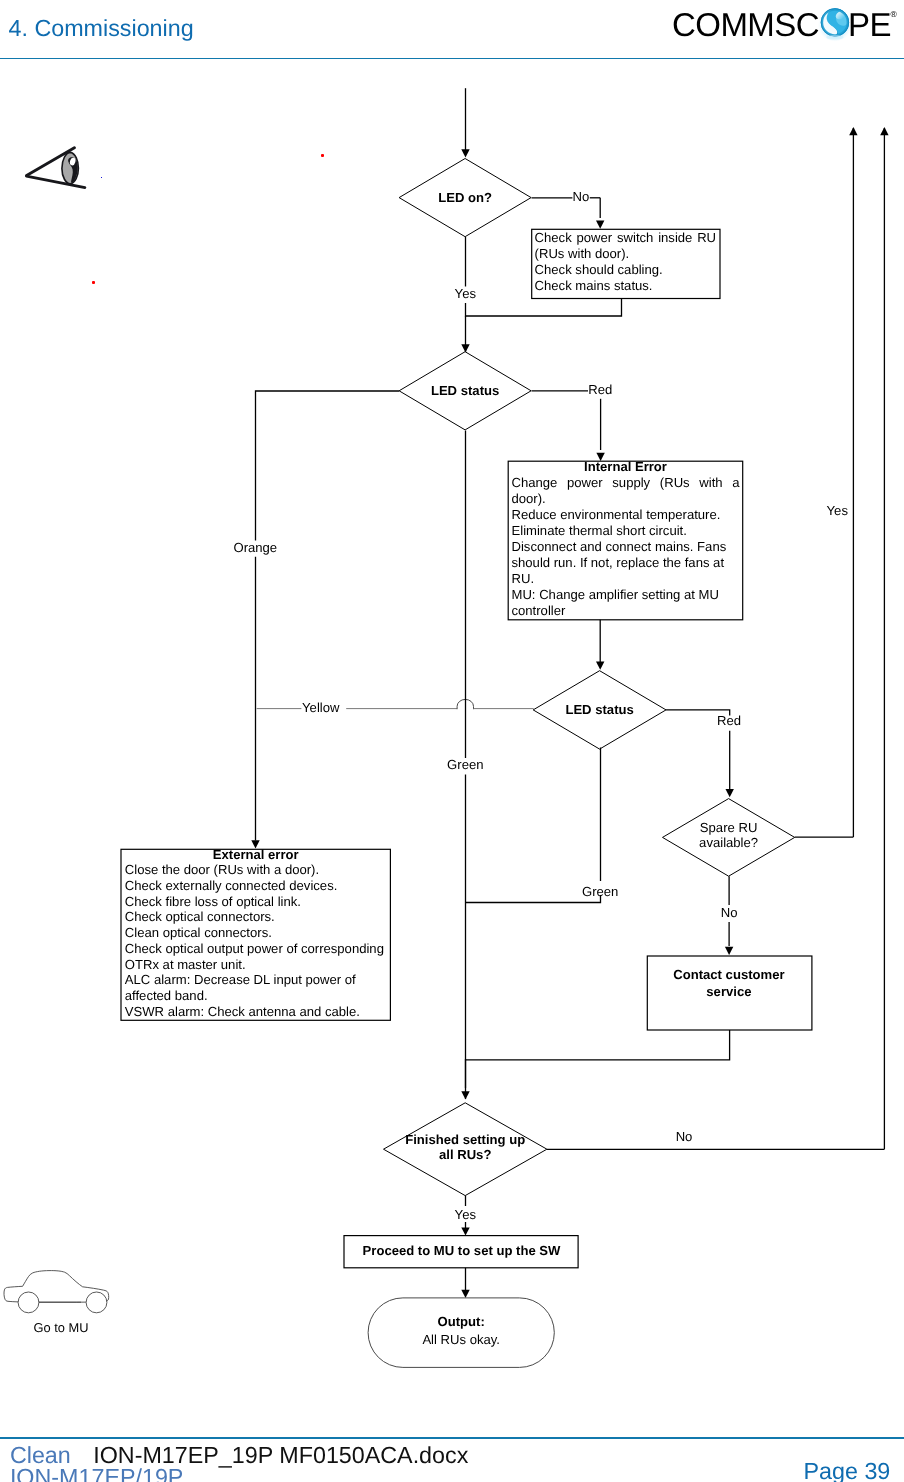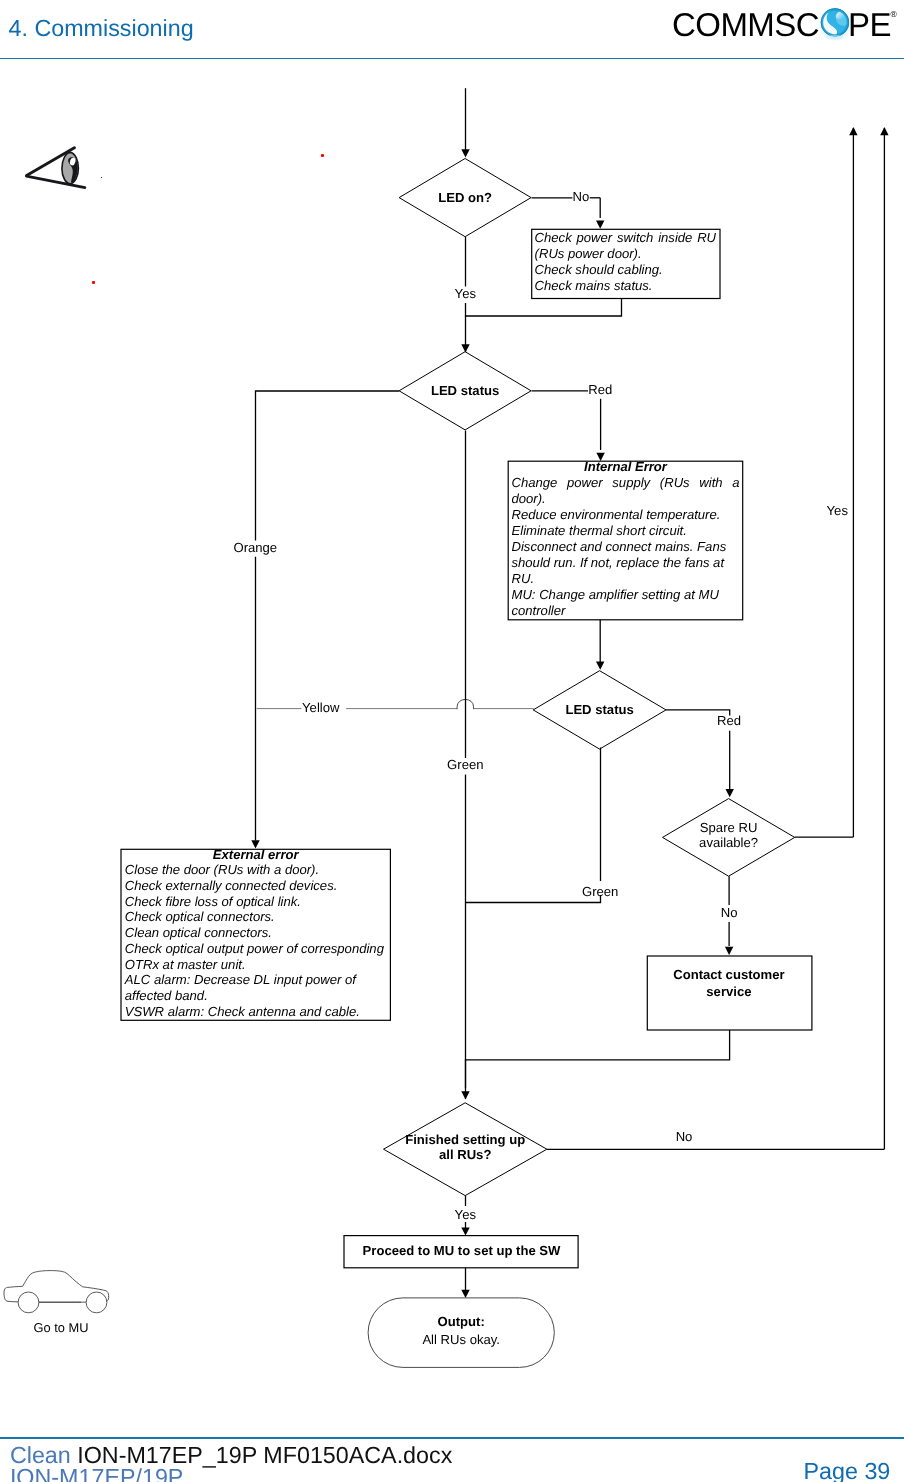--- a/index.html
+++ b/index.html
@@ -9,34 +9,34 @@
 
   
   .hdr-title{position:absolute;left:8.5px;top:15.4px;font-size:23.3px;color:#0f6cb0;letter-spacing:0px;white-space:nowrap;}
   .hdr-rule{position:absolute;left:0px;top:57.5px;width:904px;height:1.7px;background:#1179ad;}
   .logo{position:absolute;left:672px;top:6px;width:232px;height:44px;}
 
   
   .ftr-rule{position:absolute;left:0px;top:1437.4px;width:904px;height:1.6px;background:#1179ad;}
   .ftr{position:absolute;font-size:23.3px;color:#0f6cb0;white-space:nowrap;}
   .ftr-l{left:9.9px;top:1442.2px;color:#4a79b8;}
-  .ftr-l .dk{color:#111;}
+  .ftr-l .dk{color:#111;margin-left:16px;}
   .ftr-c{left:549px;top:1442.2px;margin-top:37px;}
   .ftr-r{left:803.5px;top:1446.0px;margin-top:12px;}
   .ftr-l2{left:9.9px;top:1463.5px;color:#4a79b8;}
 
   
   #flow{position:absolute;left:0;top:0;width:904px;height:1482px;}
   .ln{stroke:#000;stroke-width:1.3;fill:none;}
   .ar{fill:#000;}
   text{font-family:"Liberation Sans",sans-serif;fill:#000;}
 
   
   .tbox{position:absolute;font-size:13.1px;line-height:15.9px;color:#000;}
-  .tbox > span{display:block;white-space:nowrap;font-style:italic;}
+  .tbox > span{display:block;white-space:nowrap;}
   .tbox .ttl{font-weight:bold;text-align:center;}
   .tbox .jl{text-align:justify;text-align-last:justify;white-space:normal;}
 
   .caricon{position:absolute;left:3px;top:1265px;width:120px;height:50px;}
   .carlbl{position:absolute;left:33.5px;top:1320.2px;font-size:12.85px;color:#000;text-align:right;}
   .eyeicon{position:absolute;left:25px;top:142px;width:62px;height:48px;}
   .dot{position:absolute;width:3px;height:3px;border-radius:50%;}
 </style>
 </head>
 <body>
@@ -207,21 +207,21 @@
              C 105.1 35.6 103.9 36.4 101.6 36.6 C 96.8 37.0 79.0 37.2 70.0 37.2
              L 34.0 37.2 C 22.0 37.2 9.6 36.8 5.0 36.3 C 3.2 36.1 2.4 35.4 2.0 34.2 Z" fill="#fff" stroke="#3b3b3b" stroke-width="0.85" stroke-linejoin="round"></path>
     <line x1="30" y1="37.2" x2="78" y2="37.2" stroke="#3b3b3b" stroke-width="0.8"></line>
     <circle cx="25.5" cy="37.4" r="10.4" fill="#fff" stroke="#3b3b3b" stroke-width="0.85"></circle>
     <circle cx="93.5" cy="37.4" r="10.4" fill="#fff" stroke="#3b3b3b" stroke-width="0.85"></circle>
   </svg>
   <div class="carlbl">Go to MU</div>
 
   <div class="tbox" style="left:534.6px;top:230.3px;width:181.5px;">
     <span class="jl">Check power switch inside RU</span>
-    <span>(RUs power door).</span>
+    <span>(RUs with door).</span>
     <span>Check should cabling.</span>
     <span>Check mains status.</span>
   </div>
 
   <div class="tbox" style="left:124.8px;top:846.5px;width:261.8px;line-height:15.73px;">
     <span class="ttl">External error</span>
     <span>Close the door (RUs with a door).</span>
     <span>Check externally connected devices.</span>
     <span>Check fibre loss of optical link.</span>
     <span>Check optical connectors.</span>

